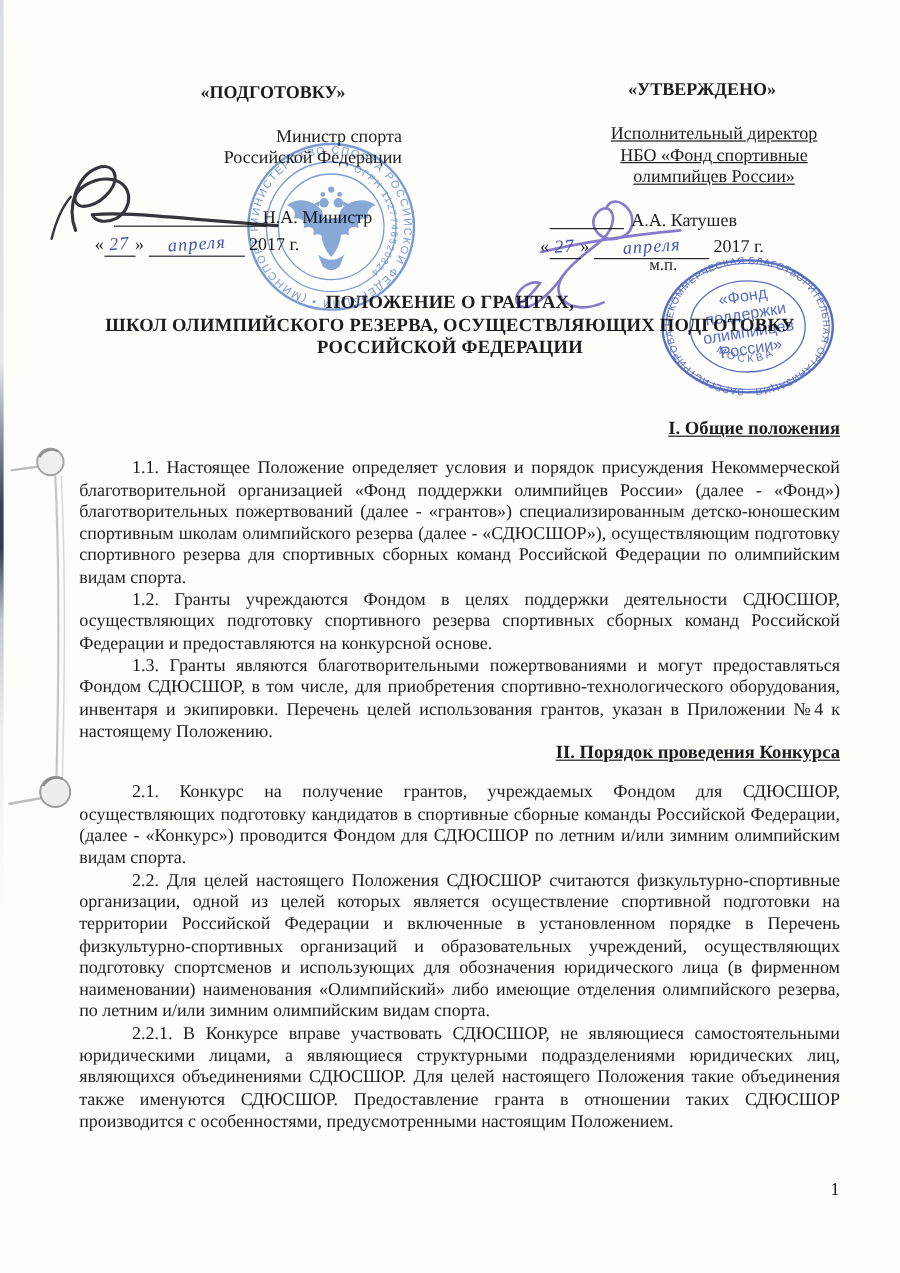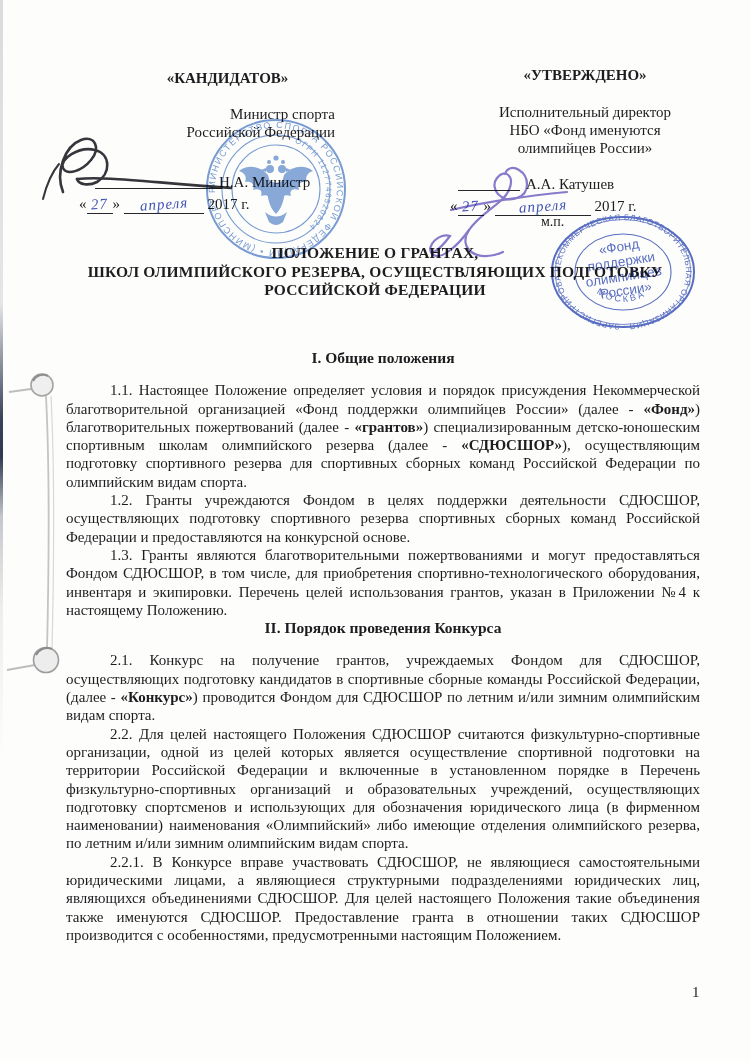--- a/index.html
+++ b/index.html
@@ -44,56 +44,57 @@
     position:absolute;left:40px;top:244px;width:670px;
     text-align:center;font-weight:700;font-size:15.5px;line-height:18.6px;
     letter-spacing:.2px;
   }
   
   .body{
     position:absolute;left:66px;top:349px;width:634px;
     font-size:15px;line-height:18.3px;
   }
   .sec-heading{
-    text-align:center;font-weight:700;font-size:15.5px;
+    text-align:right;font-weight:700;font-size:15.5px;
     margin:0 0 14px 0;
+    text-decoration:underline;
   }
   .sec-heading.second{}
   .para{
     margin:0;text-align:justify;text-indent:44px;
   }
-  .para .bseg{font-weight:700;}
+  .para .bseg{font-weight:400;}
   .page-num{position:absolute;left:692px;top:984px;font-size:15px;}
   
   .ink{position:absolute;mix-blend-mode:multiply;}
 </style>
 </head>
 <body>
 
 <div class="page">
 
   <div class="edge-shadow"></div>
 
-  <div class="hdr hdr-title" style="left:120px;top:69px;width:215px;">«КАНДИДАТОВ»</div>
+  <div class="hdr hdr-title" style="left:120px;top:69px;width:215px;">«ПОДГОТОВКУ»</div>
   <div class="hdr" style="left:120px;top:105px;width:215px;text-align:right;">
     <div>Министр спорта</div>
     <div>Российской Федерации</div>
   </div>
   <div class="sig-line" style="left:95px;top:188px;width:127px;"></div>
   <div class="name" style="left:219px;top:174px;">Н.А. Министр</div>
   <div class="dates" style="left:79px;top:196px;">
     <span>«</span><span class="u" style="min-width:26px;"><span class="hw">27</span></span><span>»</span>
     <span class="u" style="min-width:80px;"><span class="hw">апреля</span></span>
     <span>2017 г.</span>
   </div>
 
   <div class="hdr hdr-title" style="left:470px;top:66px;width:230px;">«УТВЕРЖДЕНО»</div>
-  <div class="hdr" style="left:475px;top:103px;width:220px;">
+  <div class="hdr" style="left:485px;top:103px;width:220px;text-decoration:underline;">
     <div>Исполнительный директор</div>
-    <div>НБО «Фонд именуются</div>
+    <div>НБО «Фонд спортивные</div>
     <div>олимпийцев России»</div>
   </div>
   <div class="sig-line" style="left:458px;top:190px;width:62px;"></div>
   <div class="name" style="left:526px;top:176px;">А.А. Катушев</div>
   <div class="dates" style="left:450px;top:198px;">
     <span>«</span><span class="u" style="min-width:26px;"><span class="hw">27</span></span><span>»</span>
     <span class="u" style="min-width:96px;"><span class="hw">апреля</span></span>
     <span>2017 г.</span>
   </div>
   <div class="mp" style="left:541px;top:214px;">м.п.</div>

